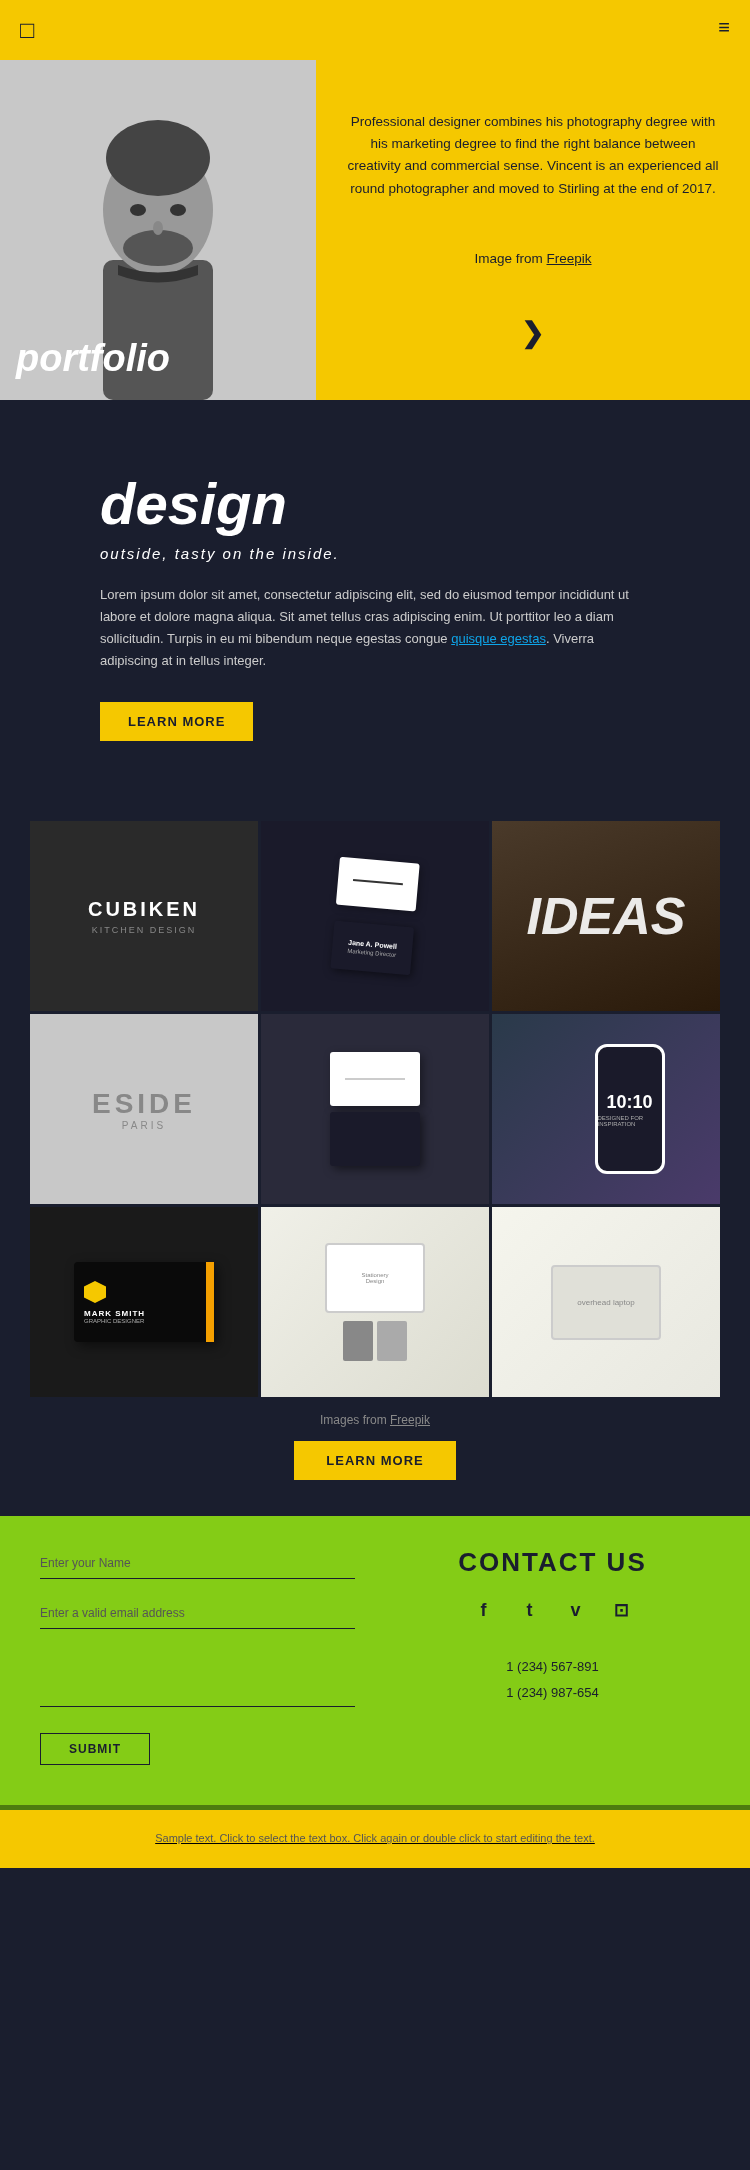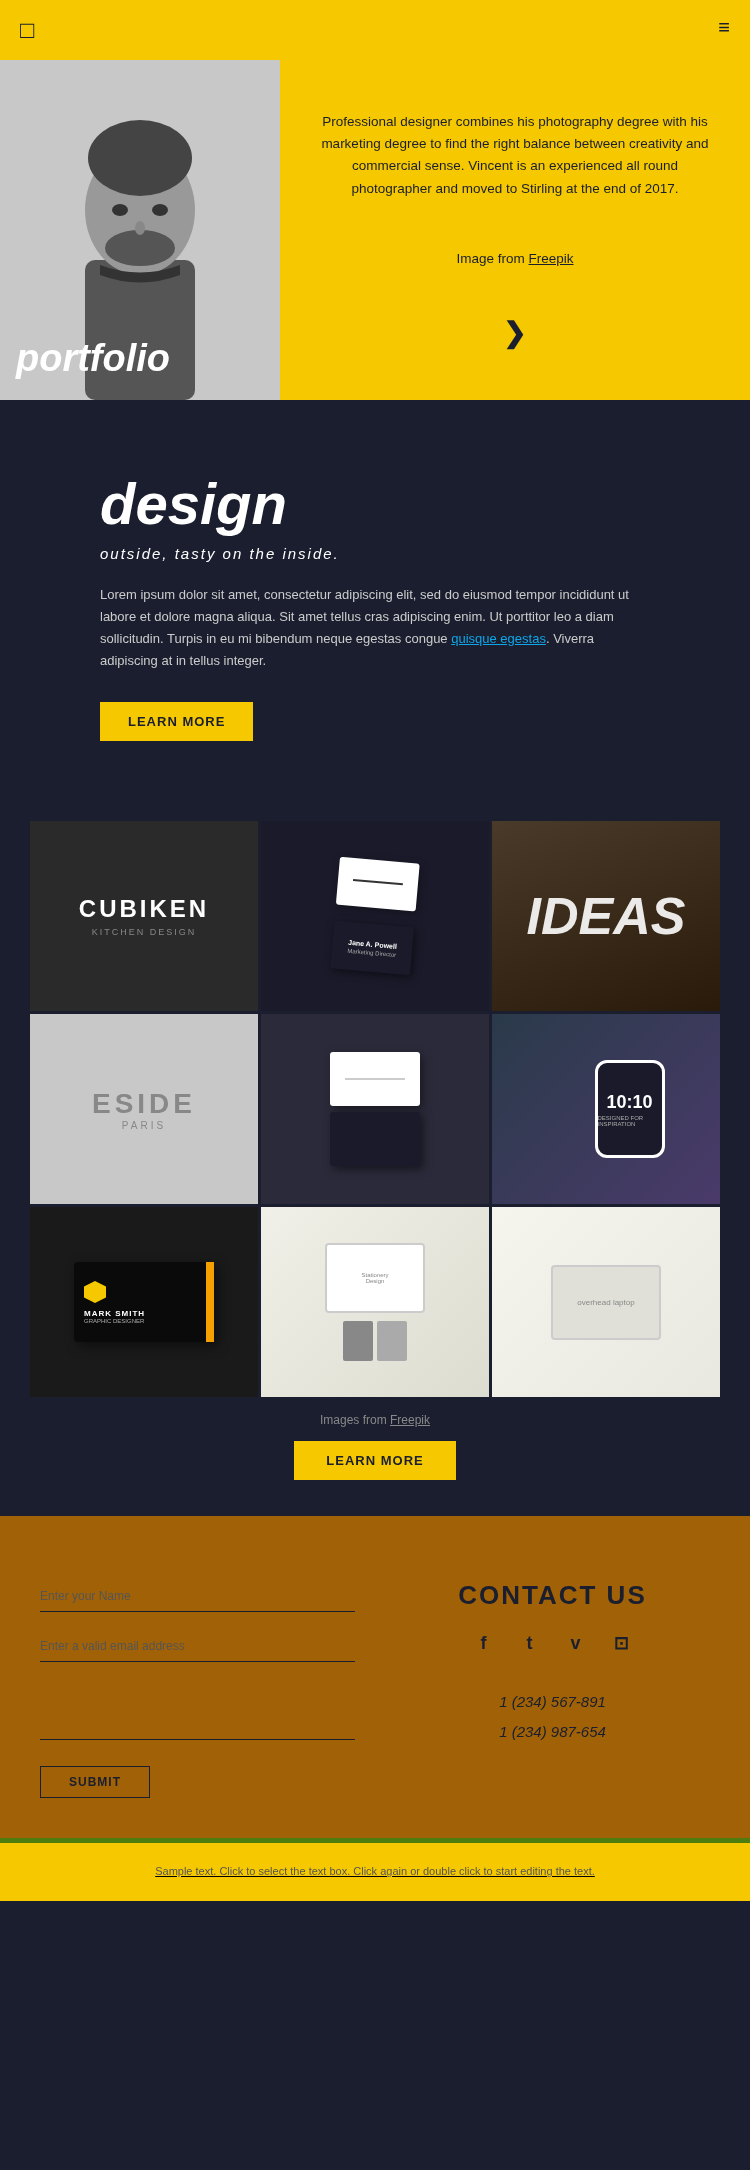--- a/index.html
+++ b/index.html
@@ -19,21 +19,21 @@
 
     
     .hero {
       background: #f5c800;
       display: flex;
       align-items: stretch;
       min-height: 340px;
       position: relative;
     }
     .hero-image {
-      width: 280px;
+      width: 316px;
       min-height: 320px;
       background: linear-gradient(135deg, #b0b0b0 0%, #d0d0d0 40%, #888 100%);
       position: relative;
       flex-shrink: 0;
       overflow: hidden;
     }
     .hero-portrait {
       width: 100%;
       height: 100%;
       background: #c8c8c8;
@@ -148,21 +148,21 @@
     
     .gc-cubiken {
       background: #2a2a2a;
       display: flex;
       flex-direction: column;
       align-items: center;
       justify-content: center;
     }
     .gc-cubiken .brand-name {
       color: #fff;
-      font-size: 24px;
+      font-size: 20px;
       font-weight: bold;
       letter-spacing: 3px;
     }
     .gc-cubiken .brand-sub {
       color: #888;
       font-size: 9px;
       letter-spacing: 2px;
       margin-top: 4px;
     }
     .gc-cards {
@@ -220,21 +220,21 @@
       justify-content: center;
     }
     .gc-phone {
       background: linear-gradient(135deg, #2a3a4a 0%, #4a3a6a 100%);
       display: flex;
       align-items: center;
       justify-content: center;
     }
     .phone-mockup {
       width: 70px;
-      height: 98px;
+      height: 130px;
       border: 3px solid #fff;
       border-radius: 12px;
       background: #1a1a2a;
       display: flex;
       flex-direction: column;
       align-items: center;
       justify-content: center;
       margin-left: 47px;
     }
     .phone-time { color: #fff; font-size: 18px; font-weight: bold; }
@@ -358,22 +358,22 @@
       font-size: 13px;
       font-weight: bold;
       letter-spacing: 1px;
       cursor: pointer;
       text-transform: uppercase;
       margin-bottom: 20px;
     }
 
     
     .contact-section {
-      background: #a16207;
-      padding: 64px 40px 40px 40px;
+      background: #84cc16;
+      padding: 31px 40px 40px 40px;
       display: flex;
       gap: 40px;
       align-items: flex-start;
     }
     .contact-form {
       flex: 1;
     }
     .contact-form input,
     .contact-form textarea {
       display: block;
@@ -437,25 +437,24 @@
       justify-content: center;
       color: #1a1e2e;
       font-size: 18px;
       cursor: pointer;
       font-weight: bold;
     }
     .phone-numbers {
       text-align: center;
     }
     .phone-number {
-      font-size: 15px;
+      font-size: 13px;
       color: #1a1e2e;
       font-weight: 500;
       line-height: 2;
-      font-style: italic;
     }
 
     
     .page-footer {
       background: #f5c800;
       padding: 20px 40px;
       border-top: 5px solid #4d7c0f;
       text-decoration: underline;
     }
     .footer-note {

